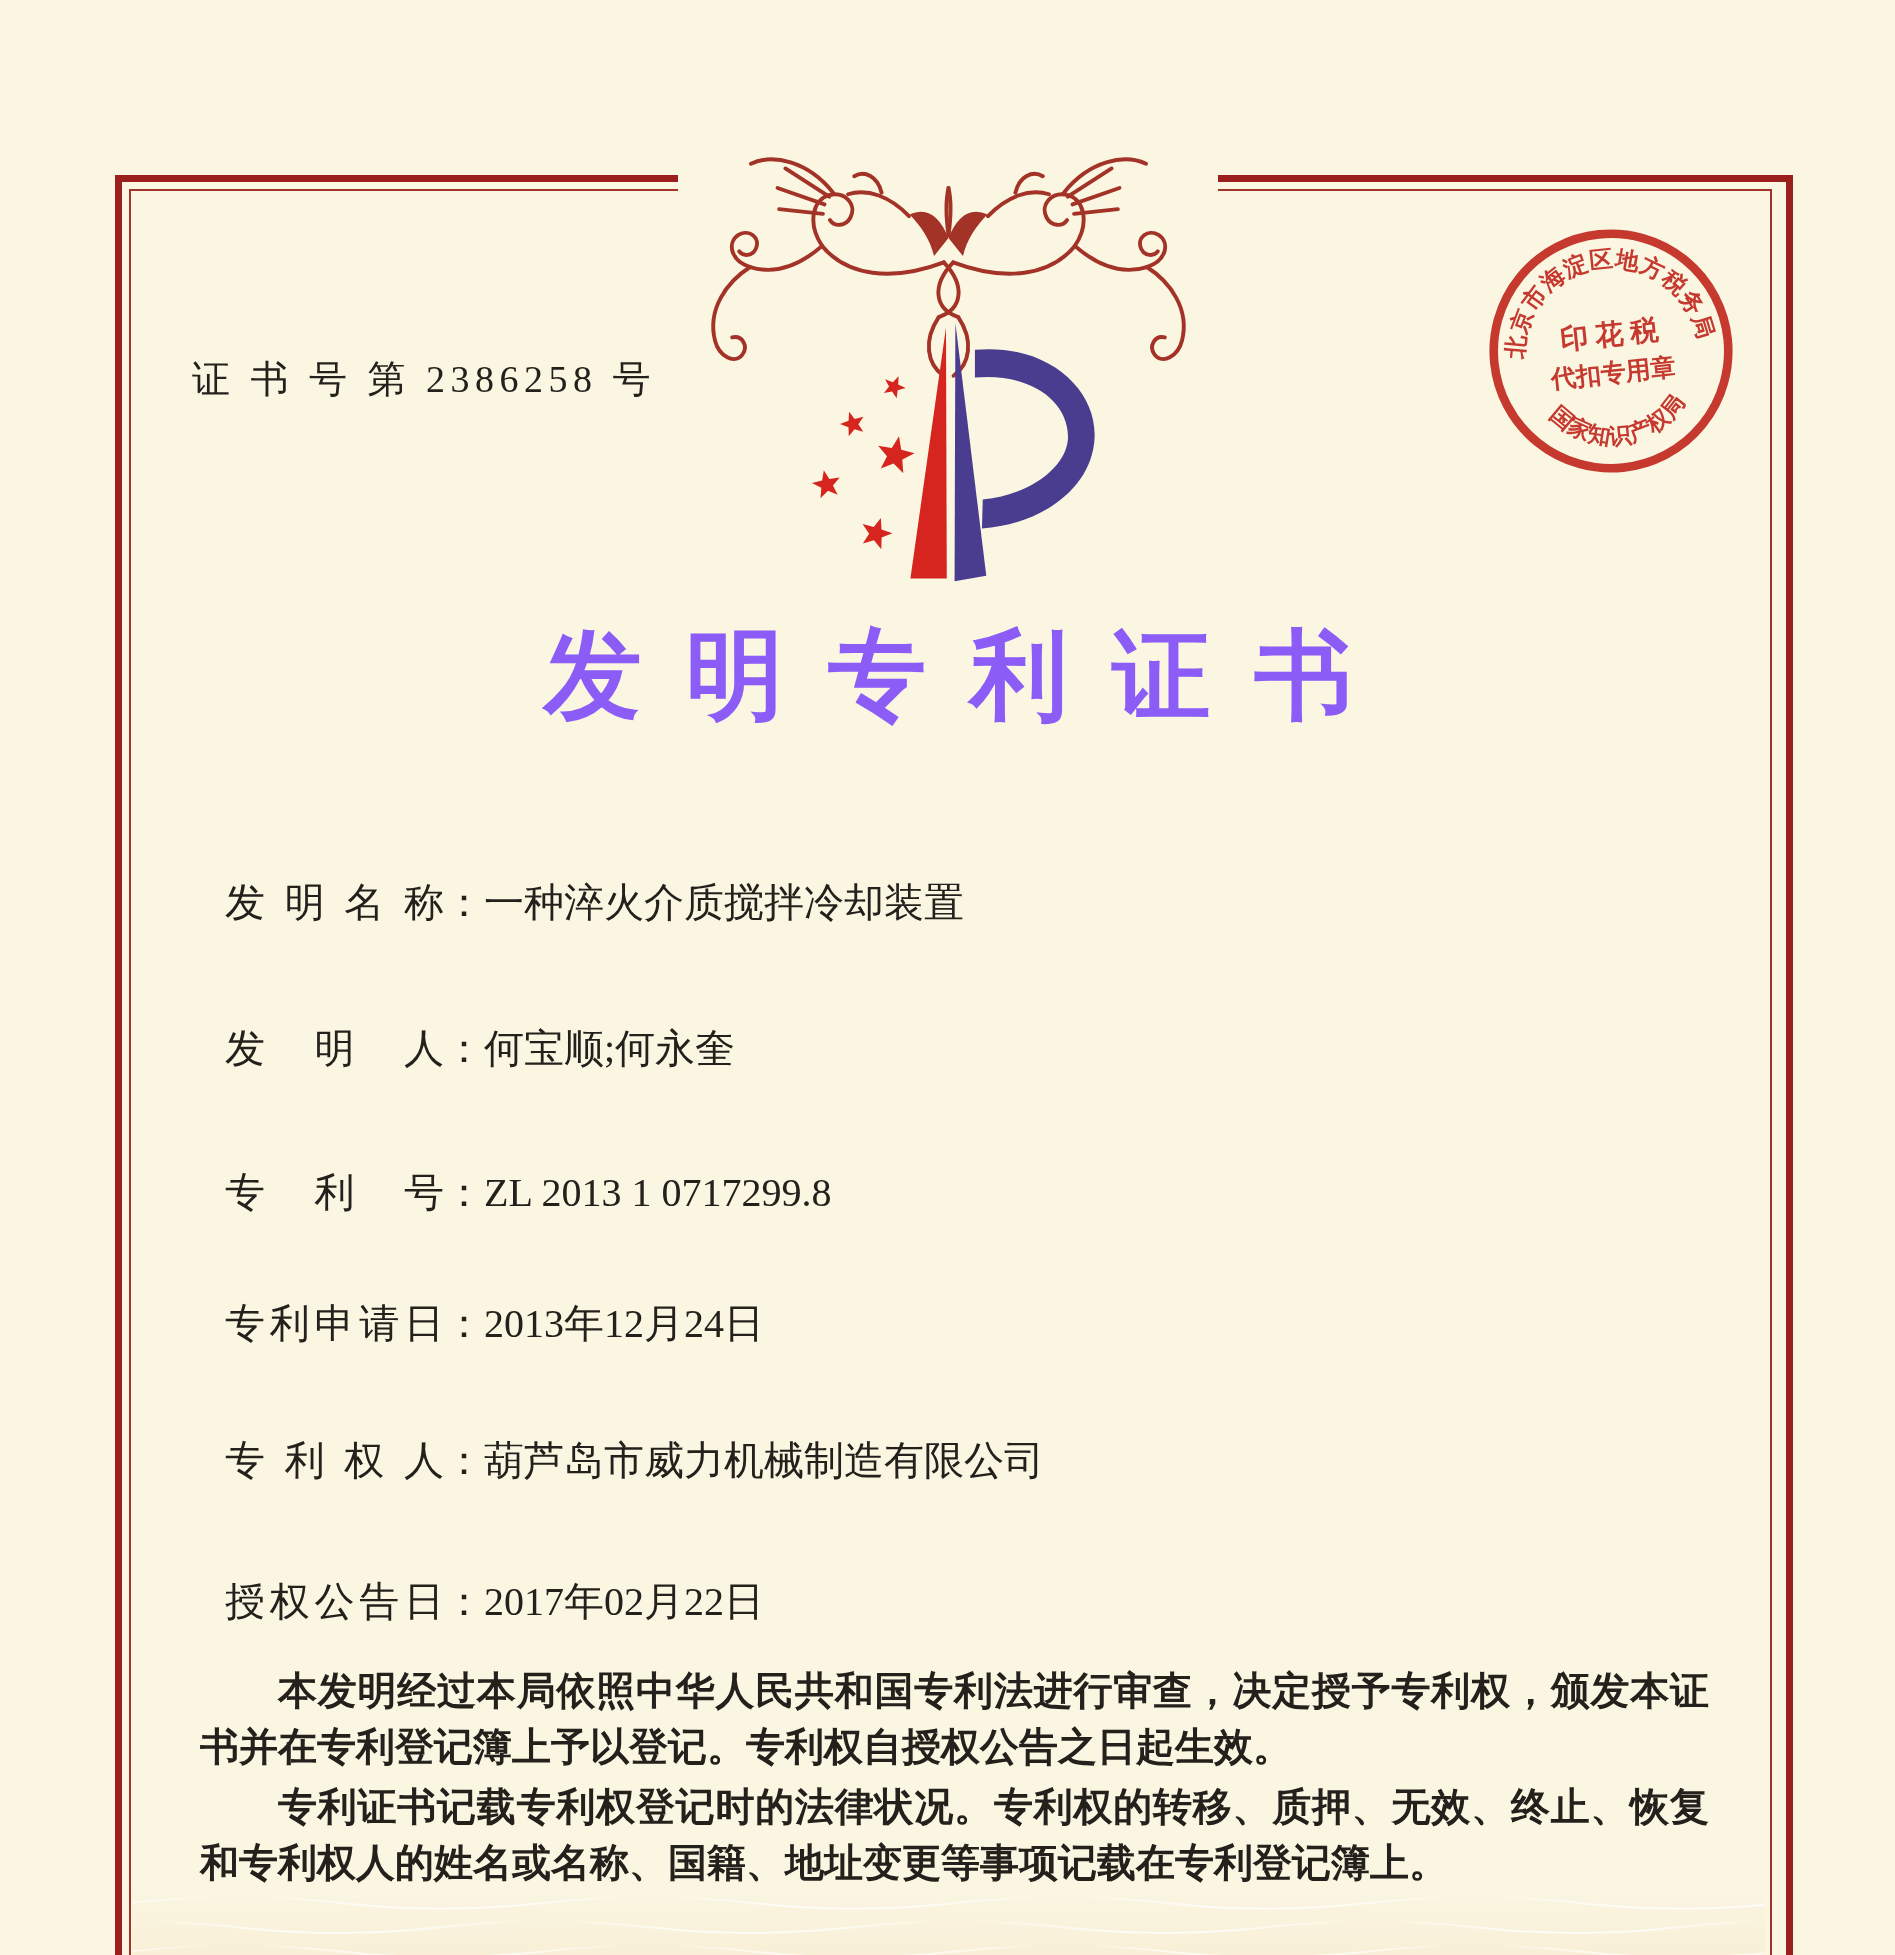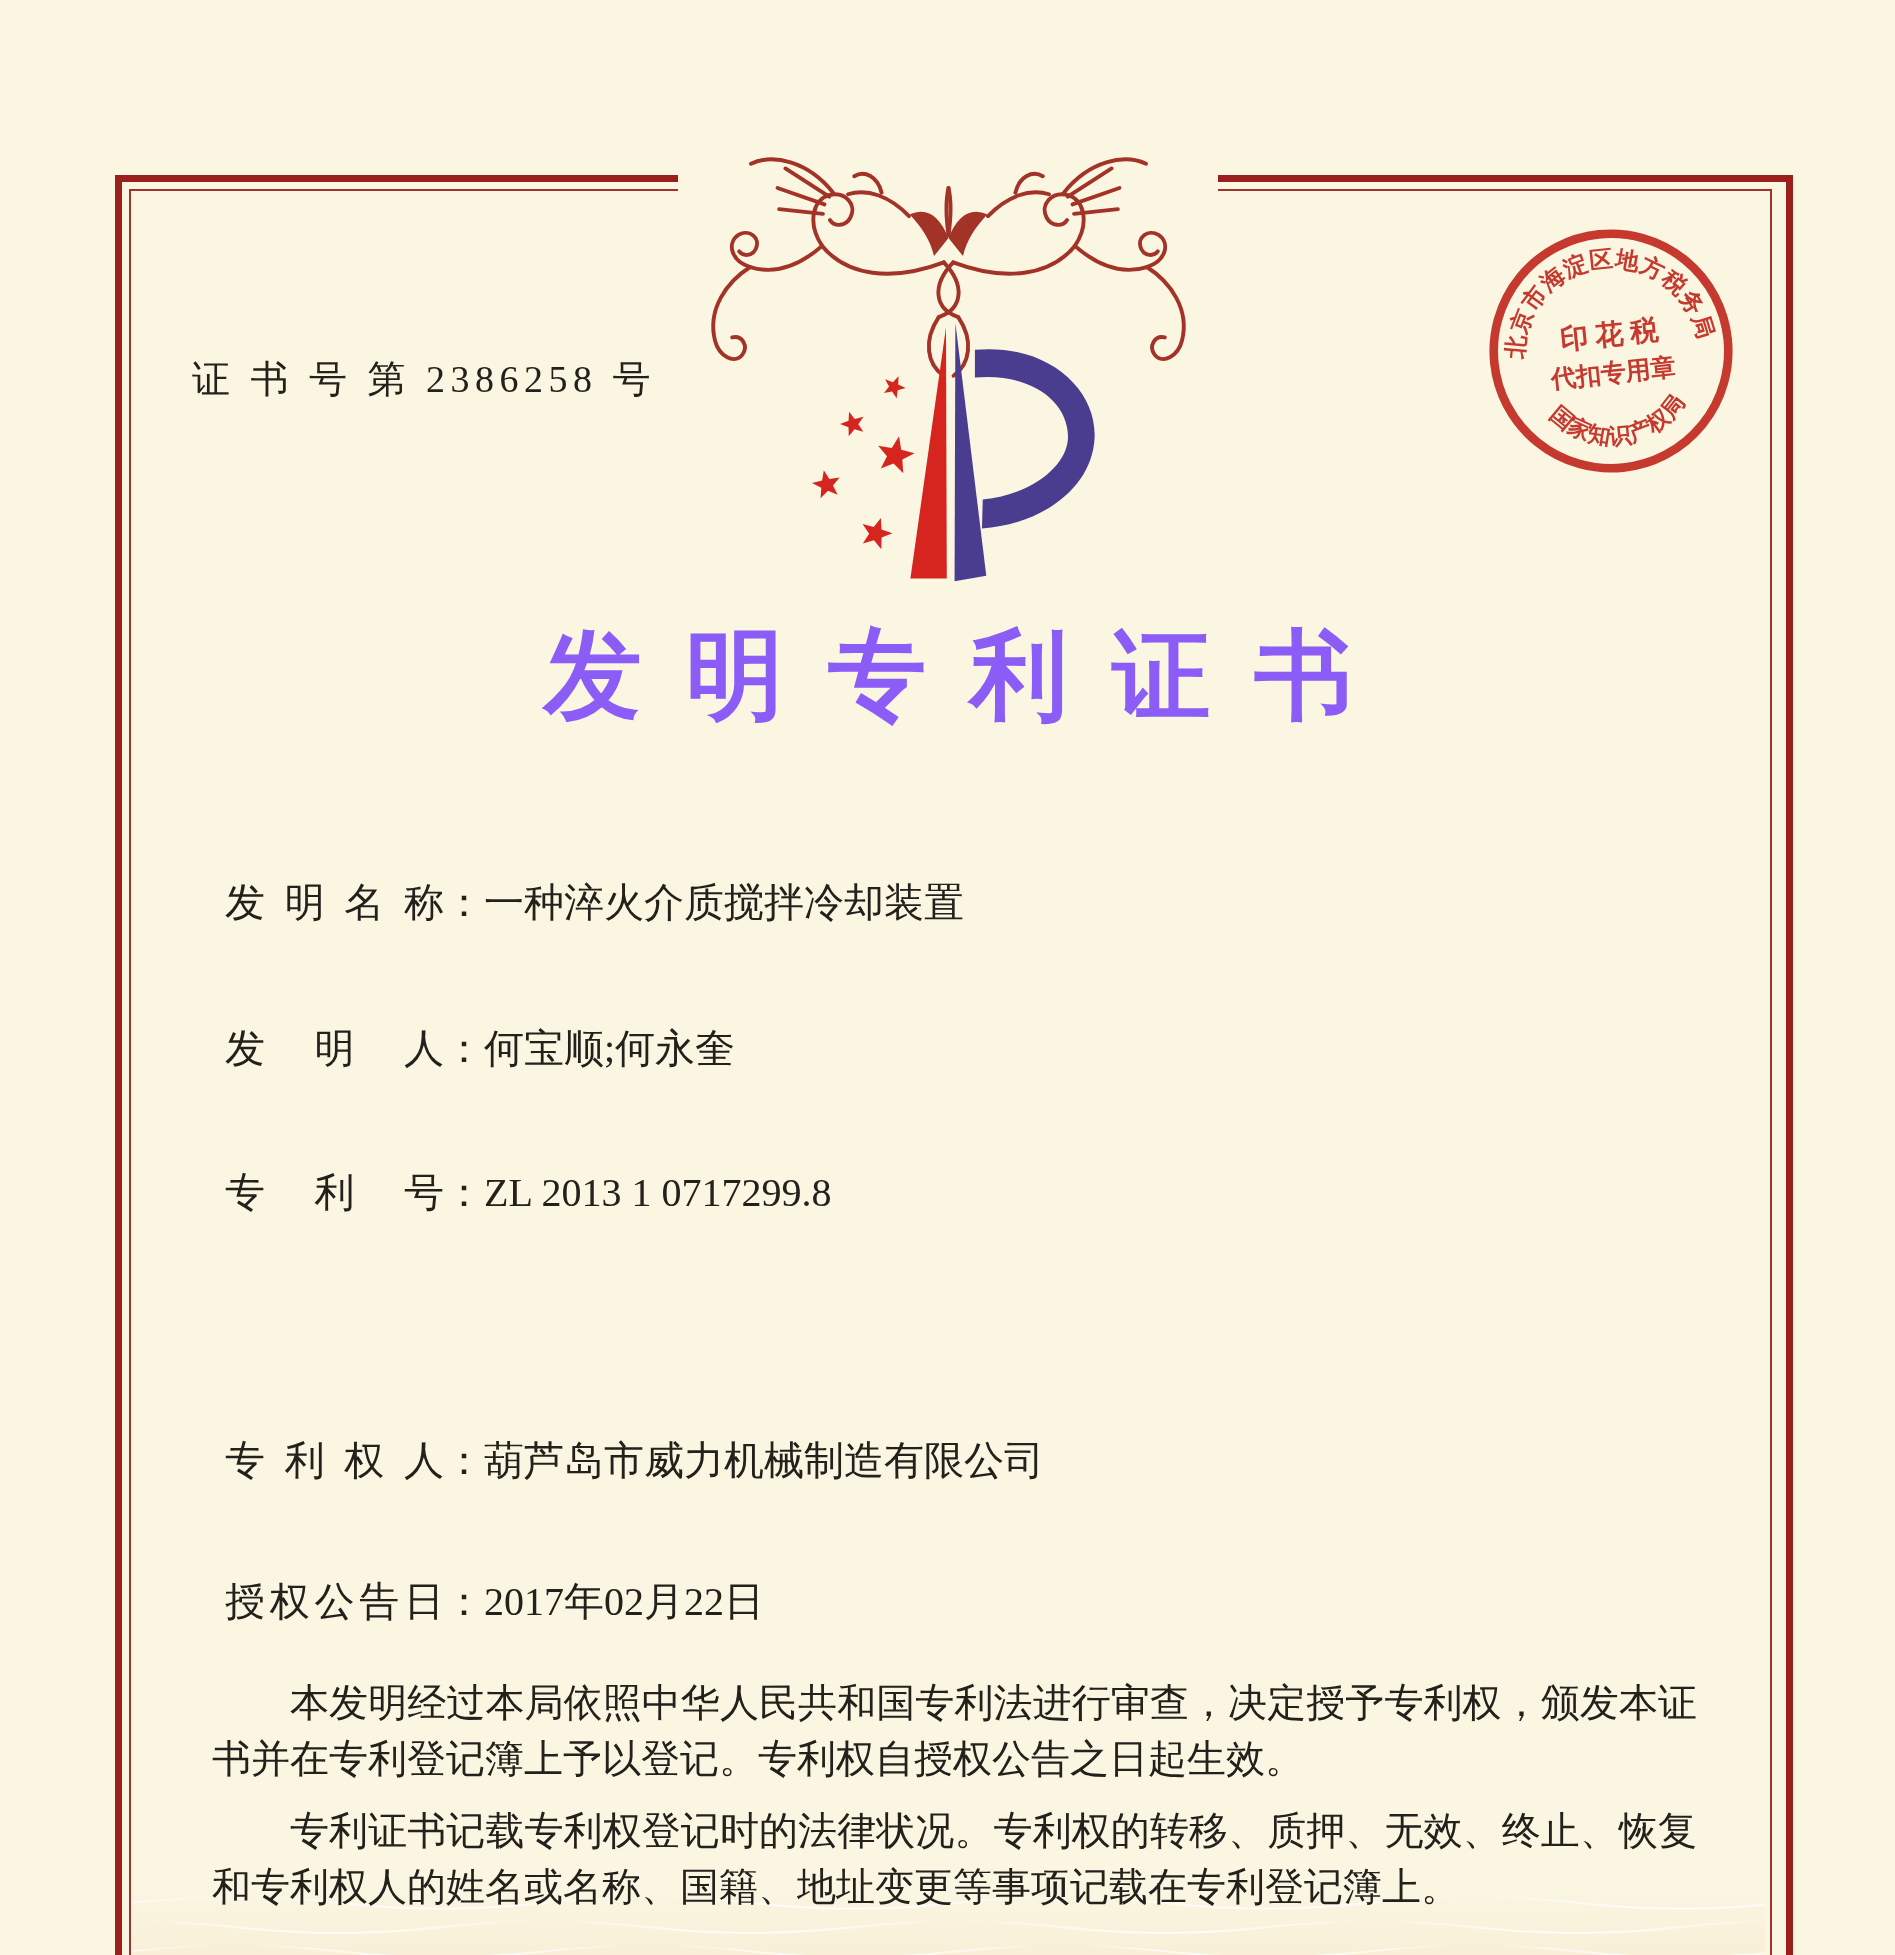--- a/index.html
+++ b/index.html
@@ -22,21 +22,21 @@
 
   
   .cert-number{left:192px;top:354px;font-size:38px;letter-spacing:5.5px;z-index:10;}
   .title{left:0;top:611px;width:100%;text-align:center;font-size:98px;font-weight:bold;
     letter-spacing:.45em;padding-left:.45em;box-sizing:border-box;color:#8b5cf6;z-index:10;}
   .field-row{left:196px;width:1525px;font-size:40px;z-index:10;white-space:nowrap;margin-left:29px;}
   .f-label{display:inline-block;width:219px;text-align:justify;text-align-last:justify;vertical-align:top;}
   .f-colon{display:inline-block;}
   .body-text{left:196px;top:1659px;width:1517px;font-size:39px;line-height:56px;
     text-align:justify;z-index:10;}
-  .body-text p{margin:16px;text-indent:2em;}
+  .body-text p{margin:4px;text-indent:2em;font-weight:bold;}
 
   .logo-svg{left:798px;top:297px;z-index:9;}
   .tax-stamp-svg{left:1482px;top:222px;z-index:9;transform:rotate(-6deg);}
   .ornament{z-index:8;}
 </style>
 </head>
 <body>
 
 <div class="page">
 
@@ -152,20 +152,23 @@
 
   <div class="abs field-row" style="top:875px">
     <span class="f-label">发明名称</span><span class="f-colon">：</span><span>一种淬火介质搅拌冷却装置</span>
   </div>
   <div class="abs field-row" style="top:1021px">
     <span class="f-label">发明人</span><span class="f-colon">：</span><span>何宝顺;何永奎</span>
   </div>
   <div class="abs field-row" style="top:1165px">
     <span class="f-label">专利号</span><span class="f-colon">：</span><span>ZL 2013 1 0717299.8</span>
   </div>
+  <div class="abs field-row" style="top:1296px">
+    <span class="f-label">专利申请日</span><span class="f-colon">：</span><span>2013年12月24日</span>
+  </div>
   <div class="abs field-row" style="top:1433px">
     <span class="f-label">专利权人</span><span class="f-colon">：</span><span>葫芦岛市威力机械制造有限公司</span>
   </div>
   <div class="abs field-row" style="top:1574px">
     <span class="f-label">授权公告日</span><span class="f-colon">：</span><span>2017年02月22日</span>
   </div>
 
   <div class="abs body-text">
     <p>本发明经过本局依照中华人民共和国专利法进行审查，决定授予专利权，颁发本证书并在专利登记簿上予以登记。专利权自授权公告之日起生效。</p>
     <p>专利证书记载专利权登记时的法律状况。专利权的转移、质押、无效、终止、恢复和专利权人的姓名或名称、国籍、地址变更等事项记载在专利登记簿上。</p>

